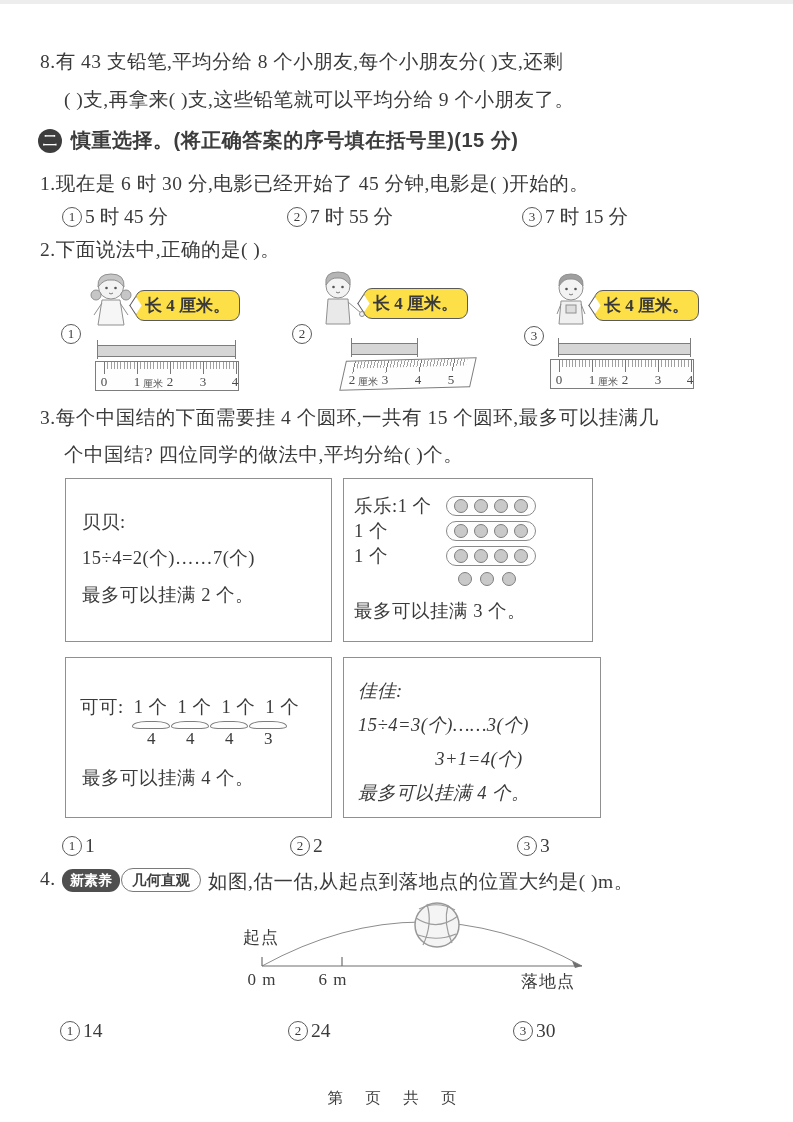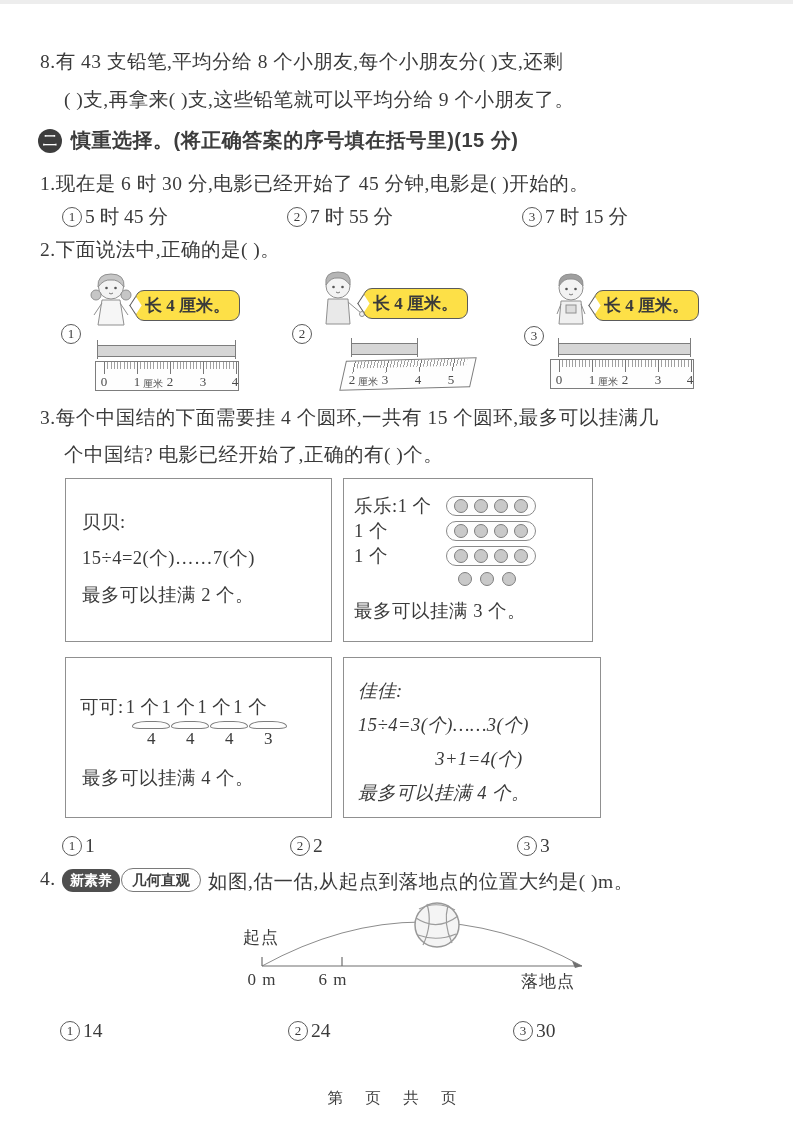--- a/index.html
+++ b/index.html
@@ -45,21 +45,21 @@
   .ruler-b .body{transform:skewX(-14deg) rotate(-1.5deg);}
 
   
   .sol-box{position:absolute;border:1px solid #909090;background:#fff;box-sizing:border-box;
            font-size:18.5px;letter-spacing:0.5px;}
   .ring-strip{display:inline-flex;gap:6px;padding:2px 7px;border:1px solid #8a8a8a;border-radius:10px;background:#fdfdfd;}
   .ring{width:14px;height:14px;border-radius:50%;background:#c9c9c9;border:1px solid #7f7f7f;box-sizing:border-box;}
   .lele-row{display:flex;align-items:center;height:25px;}
   .lele-label{display:inline-block;width:88px;text-align:left;margin-right:4px;}
   .loose-row{display:flex;gap:8px;margin:4px 0 0 104px;}
-  .keke-line{display:flex;gap:2px;margin:0 0 2px 14px;}
+  .keke-line{display:flex;gap:10px;margin:0 0 2px 14px;}
   .caps-row{display:flex;margin-left:66px;}
   .cap{width:38px;height:8px;border:1px solid #7d7d7d;border-radius:55% 55% 30% 30%/100% 100% 45% 45%;
        background:#fdfdfd;margin-right:1px;box-sizing:border-box;}
   .counts-row{display:flex;margin-left:66px;}
   .counts-row span{width:39px;text-align:center;font-size:17px;}
 
   
   .badge-dark{position:absolute;background:#4f4f4f;color:#fff;border-radius:11px;
        padding:3px 8px 2px;font-size:14px;font-weight:bold;z-index:2;}
   .badge-outline{position:absolute;background:#fff;border:1.5px solid #7a7a7a;border-radius:12px;
@@ -183,21 +183,21 @@
       <span class="num" style="left:9px;">0</span>
       <span class="num" style="left:42px;">1</span>
       <span class="num cm" style="left:58px;">厘米</span>
       <span class="num" style="left:75px;">2</span>
       <span class="num" style="left:108px;">3</span>
       <span class="num" style="left:140px;">4</span>
     </div>
   </div>
 
   <div class="abs qtext" style="left:40px;top:404px;"><span>3.</span><span>每个中国结的下面需要挂 4 个圆环,一共有 15 个圆环,最多可以挂满几</span></div>
-  <div class="abs qtext" style="left:64px;top:441px;">个中国结? 电影已经开始了,正确的有(      )个。</div>
+  <div class="abs qtext" style="left:64px;top:441px;">个中国结? 四位同学的做法中,平均分给(      )个。</div>
 
   <div class="sol-box" style="left:65px;top:478px;width:267px;height:164px;padding:30px 0 0 16px;">
     <div style="height:36px;">贝贝:</div>
     <div style="height:37px;">15÷4=2(个)……7(个)</div>
     <div>最多可以挂满 2 个。</div>
   </div>
 
   <div class="sol-box" style="left:343px;top:478px;width:250px;height:164px;padding:14px 0 0 10px;">
     <div class="lele-row">
       <span class="lele-label"><span>乐乐:</span><span>1 个</span></span>

